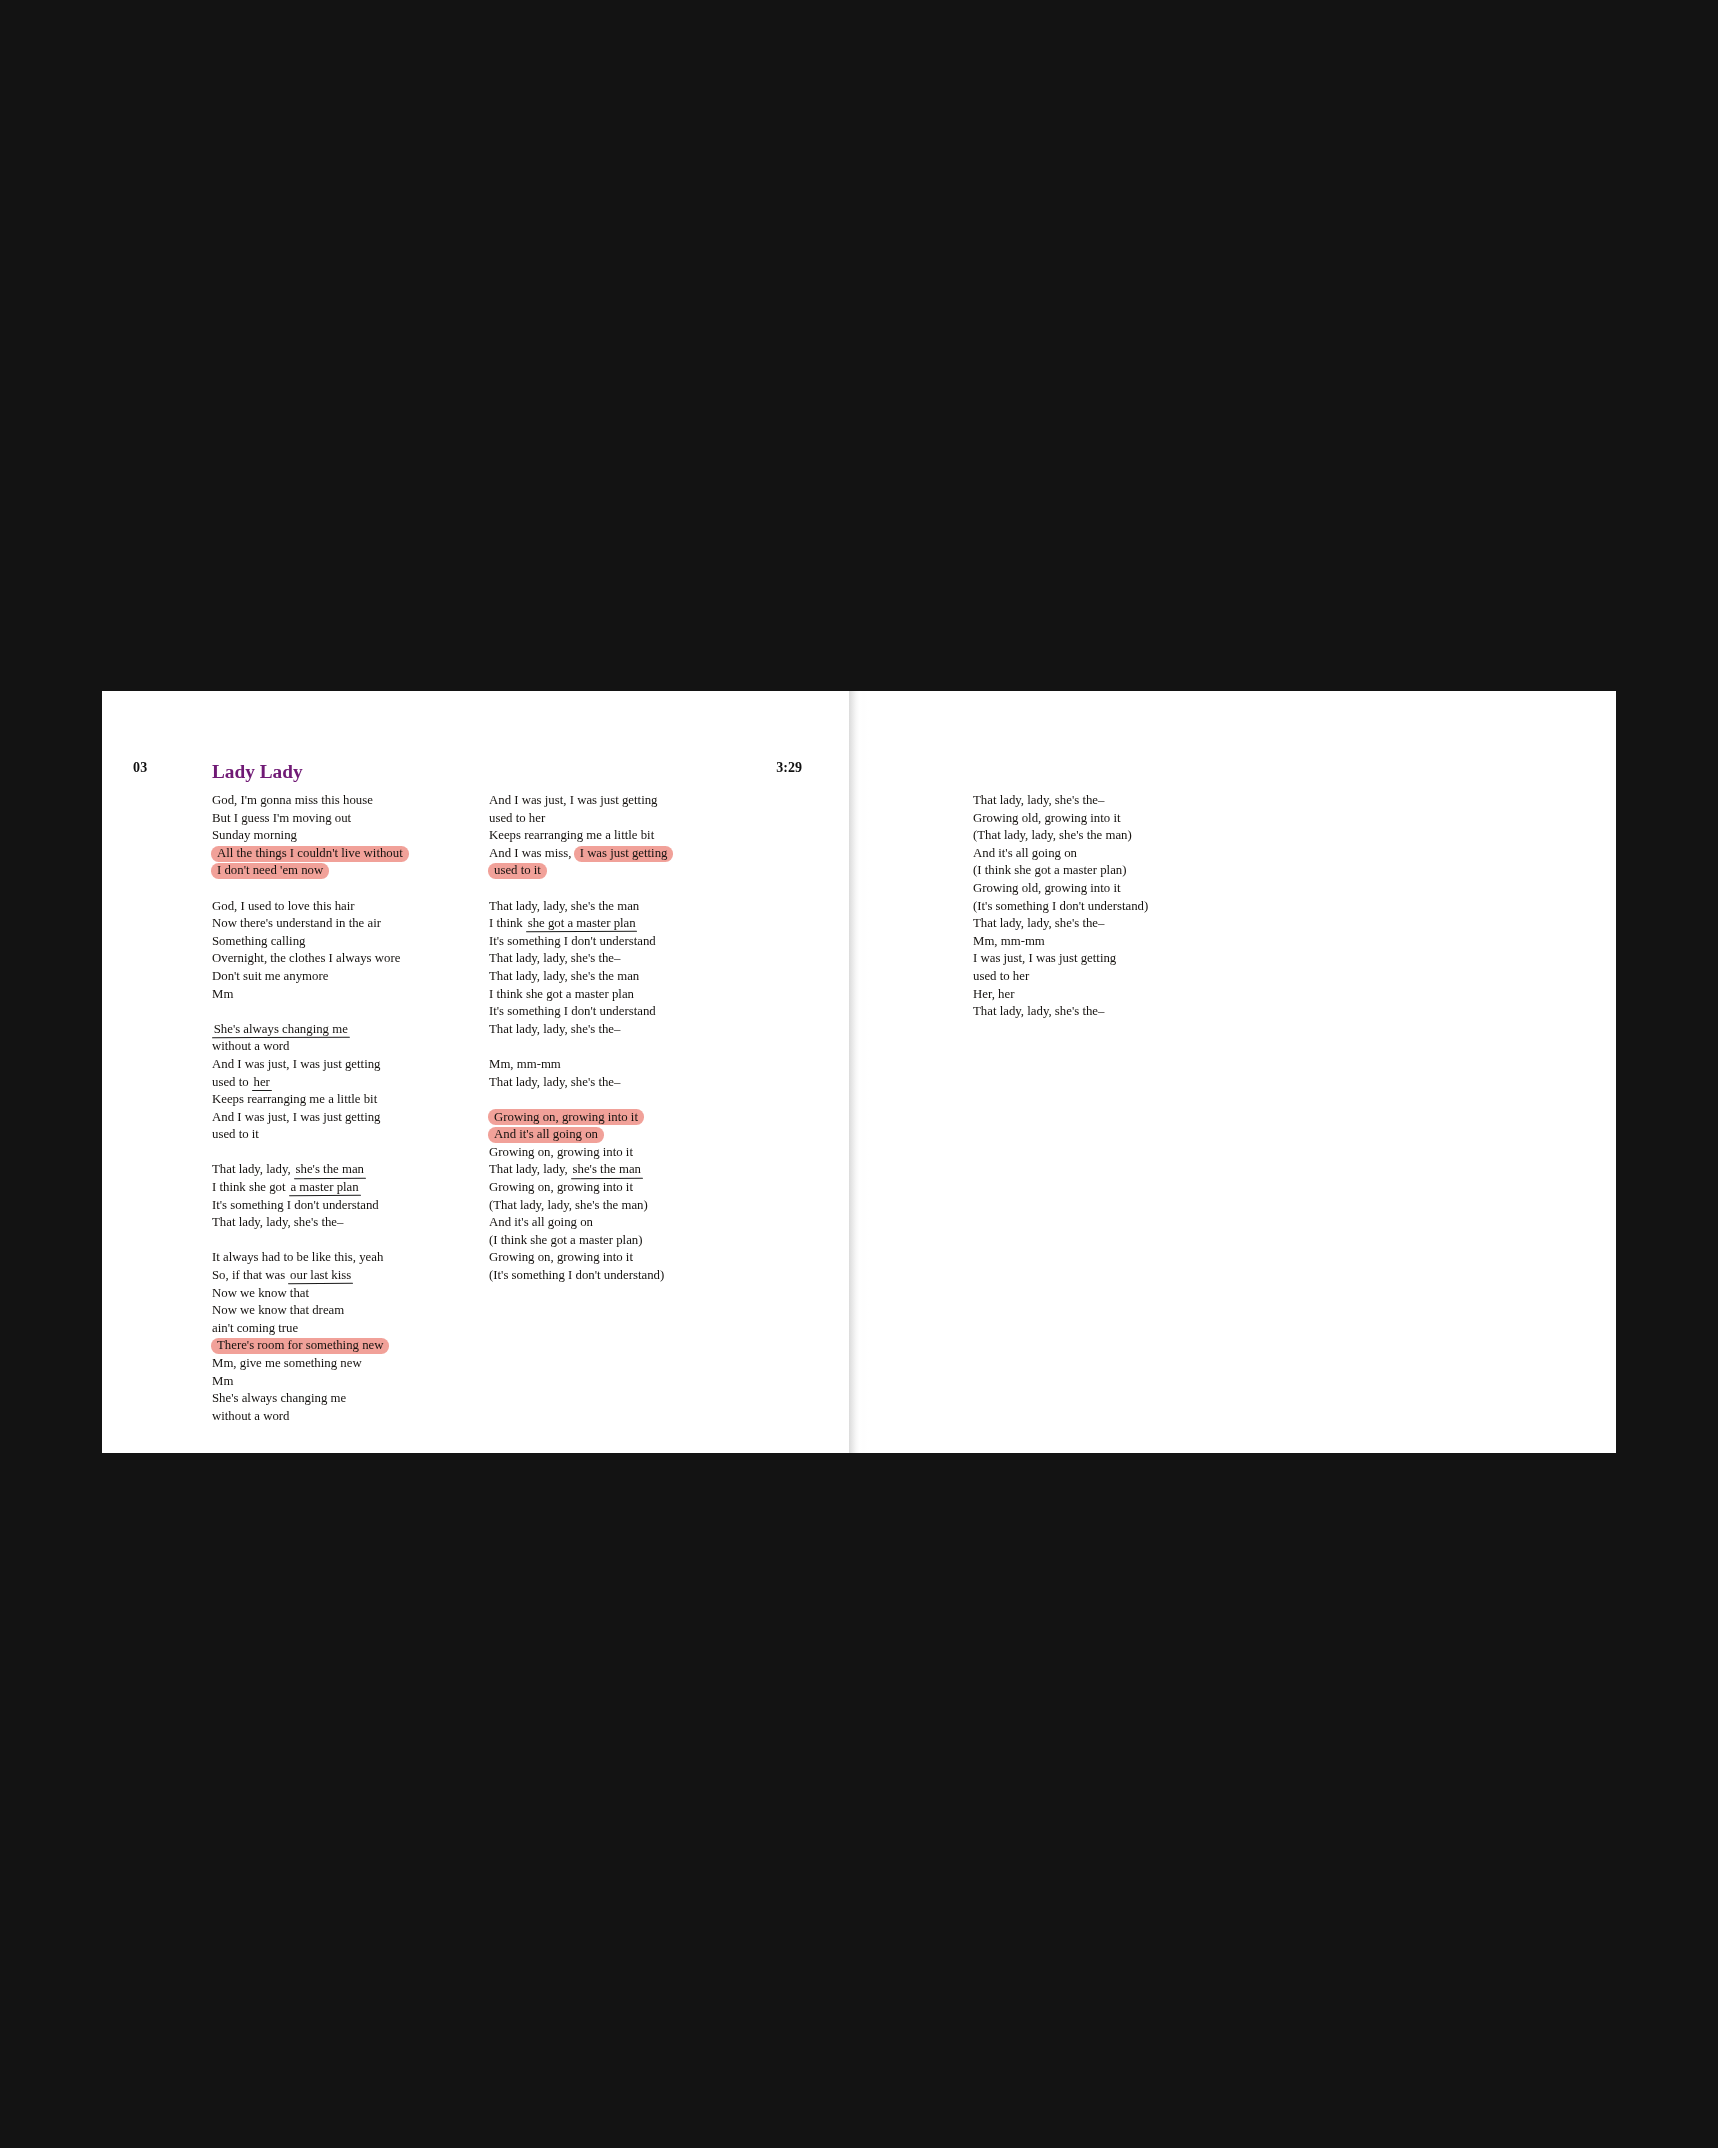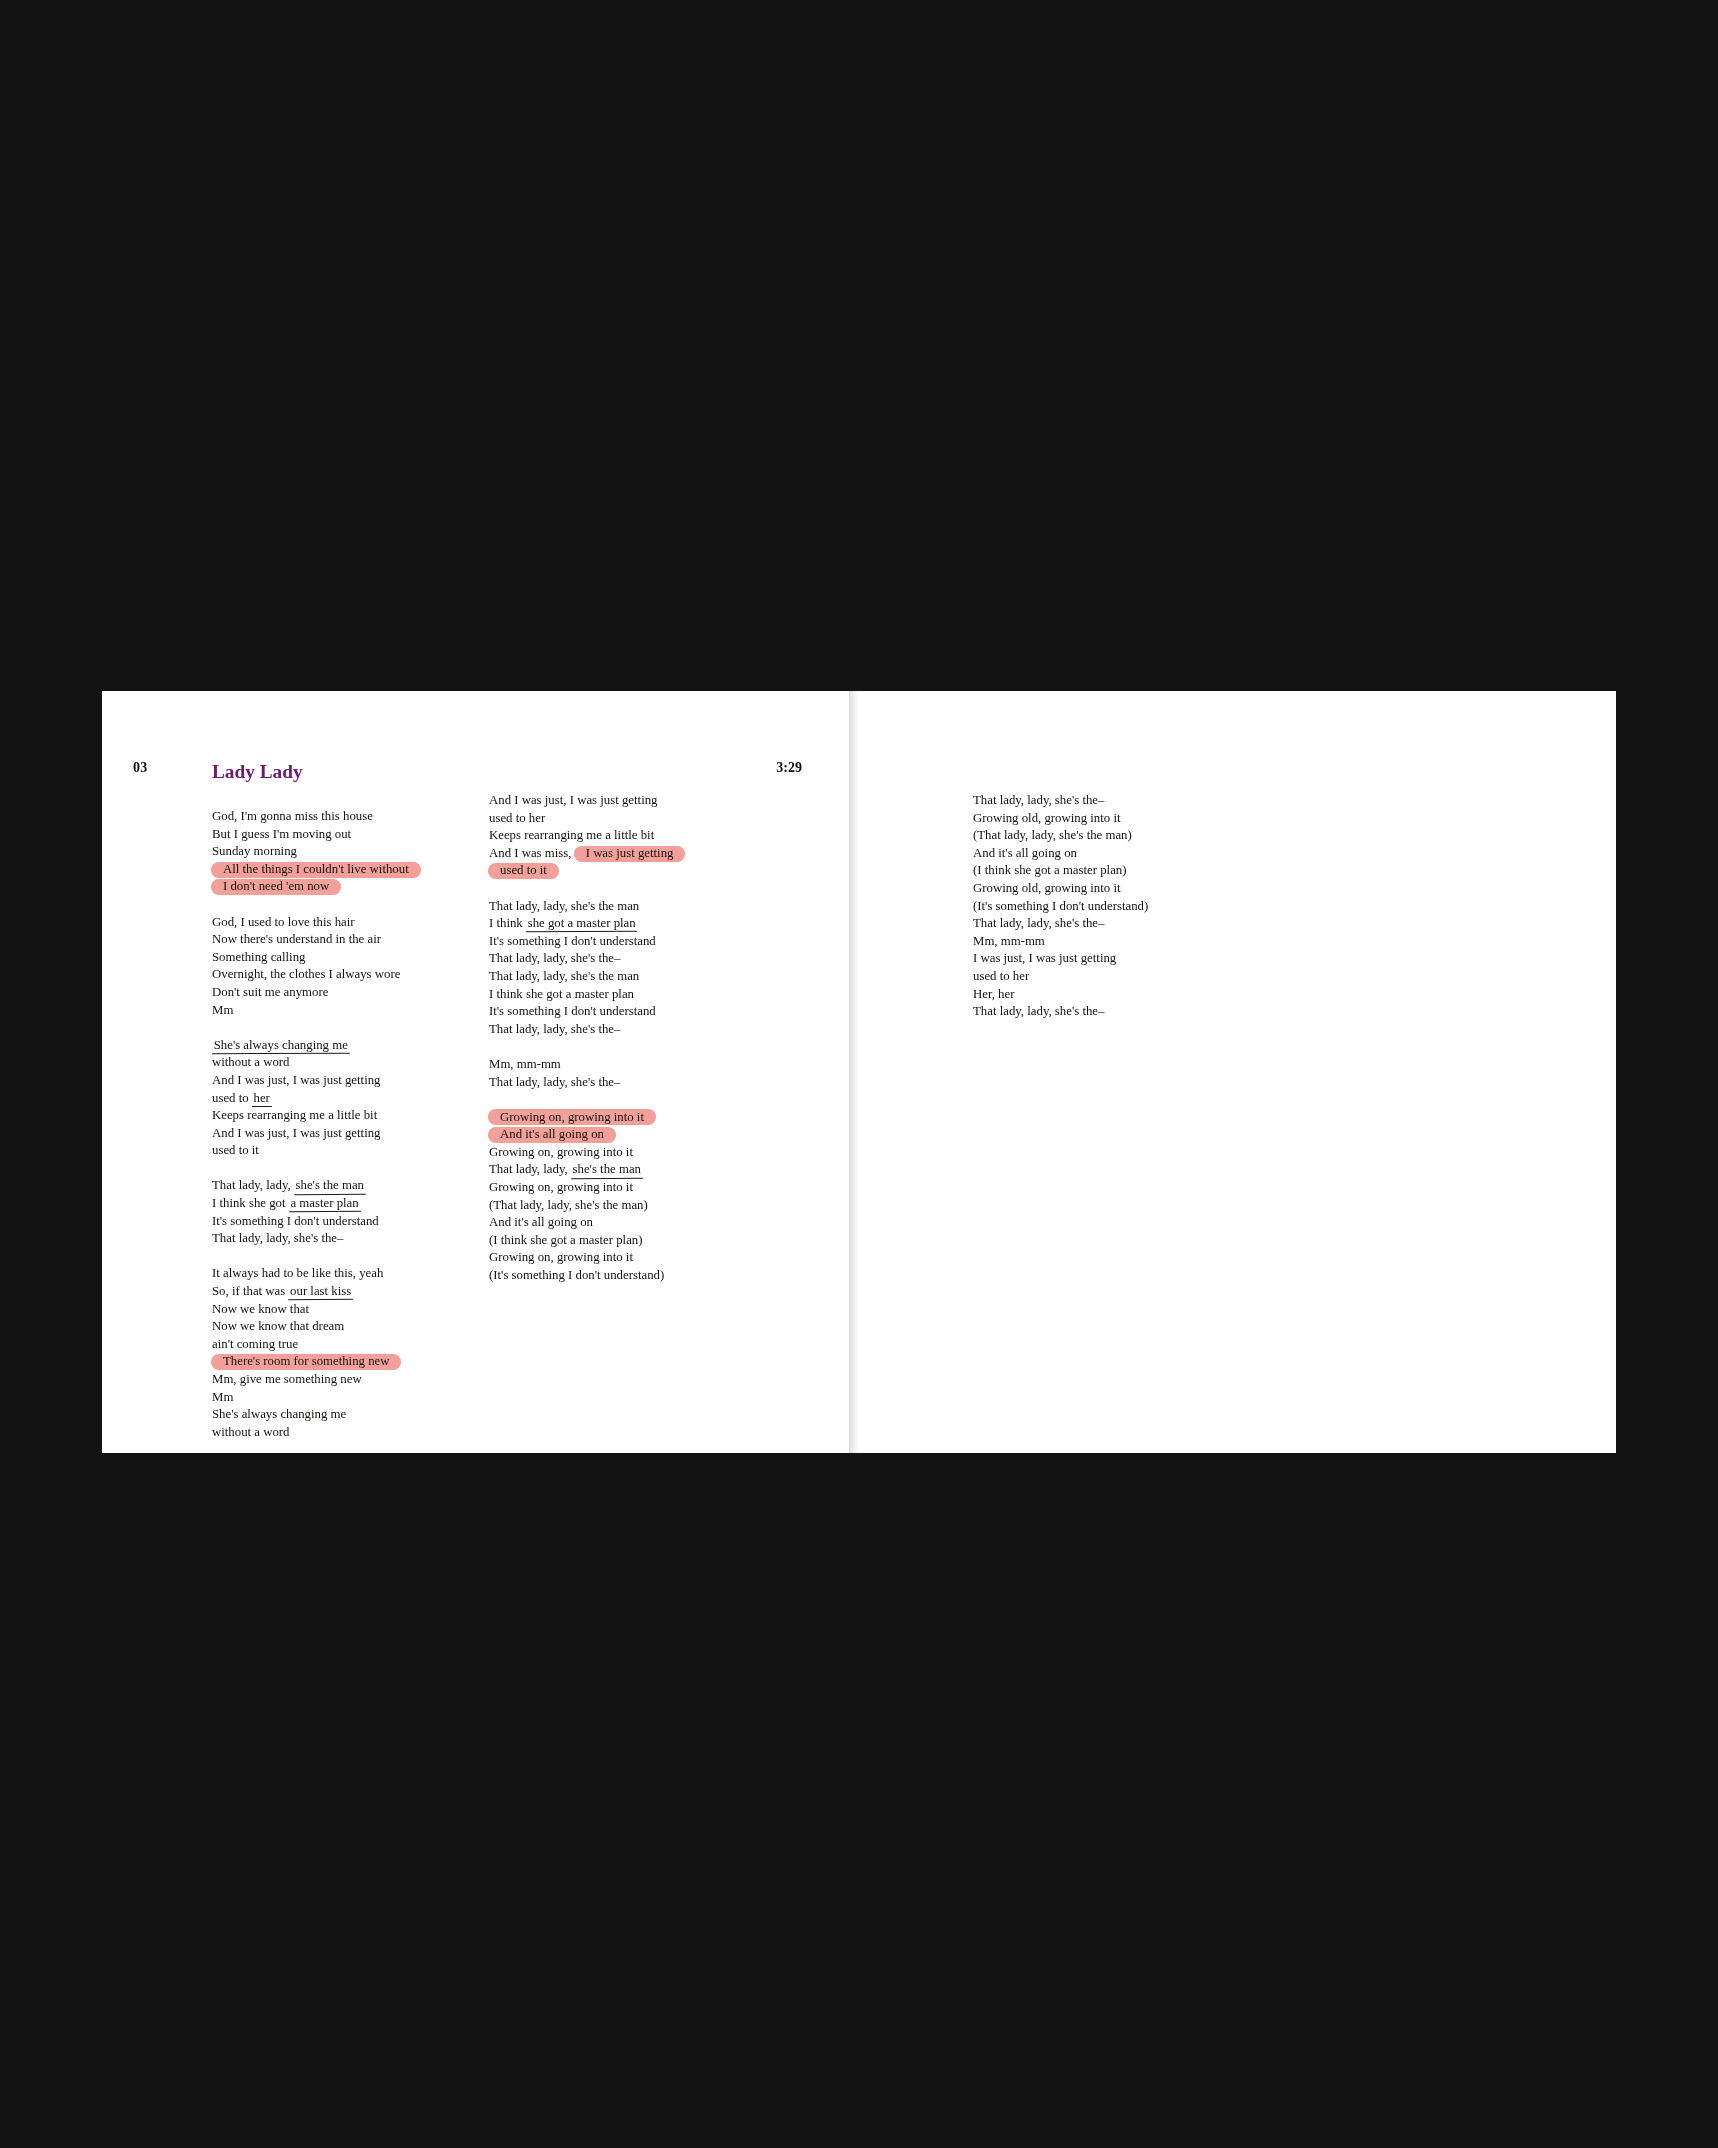--- a/index.html
+++ b/index.html
@@ -95,36 +95,36 @@
     top: 101px;
     left: 0;
     width: 100%;
     display: flex;
   }
   .col {
     font-size: 12.8px;
     line-height: 17.6px;
     color: #15120f;
   }
-  .col-a { width: 277px; margin-left: 110px; margin-top: 16px; }
+  .col-a { width: 277px; margin-left: 110px; }
   .col-b { width: 277px; margin-left: 0px; }
   .col-c { width: 336px; margin-left: 104px; }
 
   .stanza { margin-bottom: 17.6px; }
   .line {
     white-space: nowrap;
     position: relative;
   }
   .line span.txt { position: relative; z-index: 2; }
 
   
   .hl {
     position: relative;
     display: inline-block;
-    padding: 0 11px;
+    padding: 0 5px;
   }
   .hl::before {
     content: "";
     position: absolute;
     left: -0.8px; right: -0.8px;
     top: 0.8px; bottom: 0.8px;
     background: #eb7d72;
     opacity: 0.72;
     border-radius: 7.6px;
     z-index: 0;

